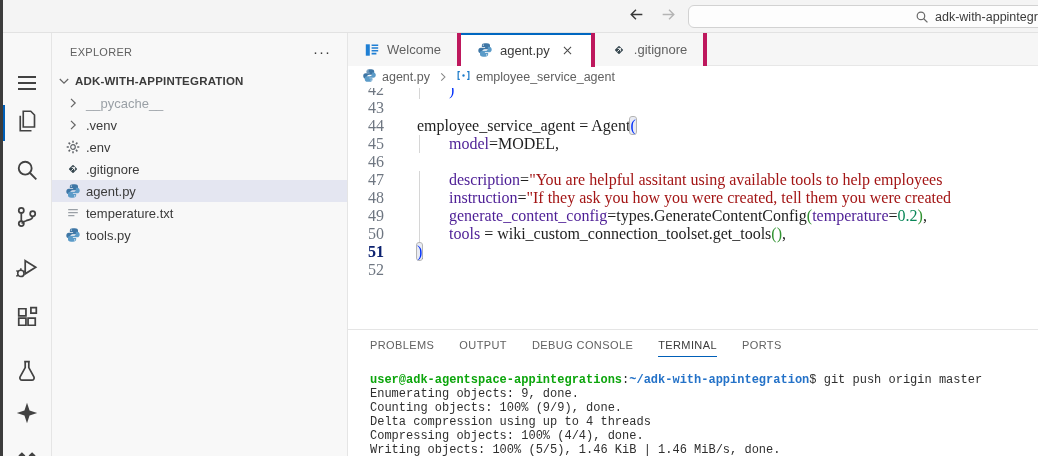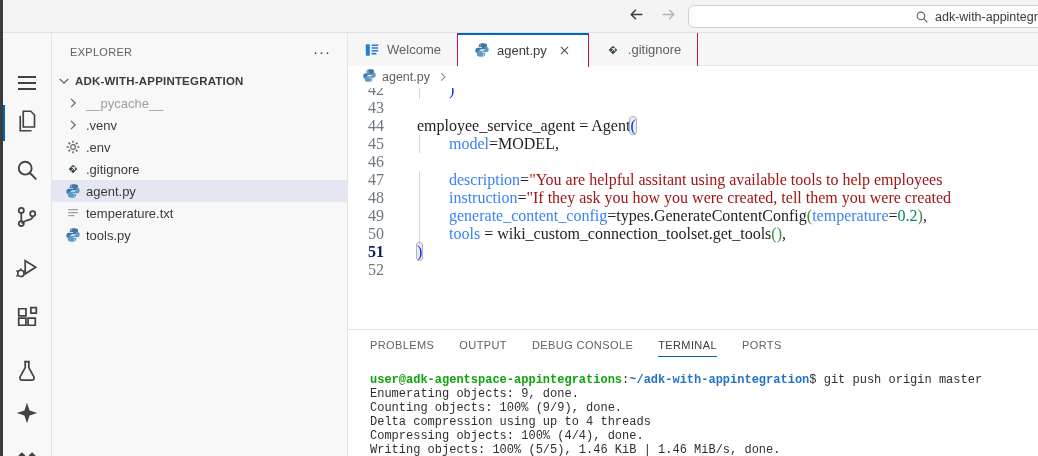--- a/index.html
+++ b/index.html
@@ -30,39 +30,39 @@
   .trow { height:22px; display:flex; align-items:center; font-size:13px; color:#3b3b3b; padding-left:13px; gap:5px; position:relative; }
   .trow.root { padding-left:4px; gap:3px; font-weight:bold; font-size:11.5px; letter-spacing:.2px; }
   .trow.sel { background:#e4e6f1; }
   .trow.muted .lbl { color:#9aa0a6; }
   .chev, .fic { width:16px; height:16px; flex:0 0 16px; display:flex; align-items:center; justify-content:center; }
   .lbl { white-space:nowrap; }
 
   
   .main { position:absolute; left:348px; top:33px; right:0; bottom:0; background:#fff; }
   .tabstrip { position:absolute; left:0; top:0; right:0; height:33px; background:#f6f6f6; border-bottom:1px solid #e7e7e7; display:flex; z-index:5; }
-  .tab { display:flex; align-items:center; gap:7px; padding:0 16px; font-size:13px; color:#616161; border-right:1px solid #be185d; position:relative; background:#f6f6f6; height:33px; }
+  .tab { display:flex; align-items:center; gap:7px; padding:0 16px; font-size:13px; color:#616161; border-right:4px solid #be185d; position:relative; background:#f6f6f6; height:33px; }
   .tab.active { background:#fff; color:#3b3b3b; height:34px; z-index:2; }
   .tab.active::before { content:''; position:absolute; left:0; top:0; right:0; height:2px; background:#0067c0; }
   .tab .close { margin-left:3px; display:flex; border-radius:3px; }
   .tic { display:flex; }
 
   .breadcrumbs { position:absolute; top:33px; left:0; right:0; height:22px; display:flex; align-items:center; padding-left:14px; gap:6px; font-size:12.5px; color:#616161; background:#fff; }
   .bc-item { display:flex; align-items:center; gap:5px; }
   .bc-sep { display:flex; opacity:.8; }
 
   
   .code { position:absolute; top:55px; left:0; right:0; height:241px; overflow:hidden; font-family:Liberation Serif, serif; font-size:16px; line-height:18px; }
   .code-inner { margin-top:-7px; }
   .cl { height:18px; position:relative; white-space:pre; }
   .num { position:absolute; left:0; top:0; width:36px; text-align:right; color:#6e7681; }
   .num.act { color:#0b216f; font-weight:bold; }
   .txt { position:absolute; left:69px; top:0; }
   .cl.g .txt::before { content:''; position:absolute; left:2px; top:0; bottom:0; border-left:1px solid #d6d6d6; }
-  .tk-d { color:#1f1f1f; } .tk-p { color:#3b82f6; } .tk-s { color:#a31515; }
+  .tk-d { color:#1f1f1f; } .tk-p { color:#4c1d95; } .tk-s { color:#a31515; }
   .tk-n { color:#098658; } .tk-b1 { color:#0431fa; } .tk-b2 { color:#319331; }
   .bx { outline:1px solid #b4b4b4; background:#e9ebf3; border-radius:2px; }
   .cursor { display:inline-block; width:0; height:14px; border-left:1.4px solid #333; vertical-align:-2px; }
 
   
   .panel { position:absolute; left:0; right:0; top:296px; bottom:0; border-top:1px solid #e5e5e5; background:#fff; }
   .ptabs { display:flex; gap:25px; padding:9px 0 0 22px; font-size:11px; color:#616161; letter-spacing:.4px; }
   .ptab { padding-bottom:5px; }
   .ptab.active { color:#3b3b3b; border-bottom:1px solid #005fb8; }
   .term { position:absolute; left:22px; top:43px; right:0; bottom:0; font-family:Liberation Mono, monospace; font-size:12px; line-height:14.1px; color:#2f2f2f; white-space:pre; }
@@ -283,20 +283,27 @@
               <circle cx="6.3" cy="3.1" r="0.6" fill="#fff"></circle>
               <circle cx="9.7" cy="12.9" r="0.6" fill="#fff"></circle>
             </svg></span>
         <span>agent.py</span>
       </span>
       <span class="bc-sep">
           <svg width="14" height="14" viewBox="0 0 16 16">
             <path d="M6 3.8L10.2 8 6 12.2" fill="none" stroke="#646464" stroke-width="1.2"></path>
           </svg>
         </span>
+      <span class="bc-item">
+        <span><svg width="15" height="15" viewBox="0 0 16 16">
+              <path d="M4.1 3.9H2.3v8.2h1.8M11.9 3.9h1.8v8.2h-1.8" fill="none" stroke="#1979c9" stroke-width="1.3"></path>
+              <circle cx="8" cy="8" r="1.25" fill="#1979c9"></circle>
+            </svg></span>
+        <span>employee_service_agent</span>
+      </span>
     </div>
 
     <div class="code">
       <div class="code-inner">
           <div class="cl g"><span class="num">42</span><span class="txt"><span class="tk-d">        </span><span class="tk-b1">)</span></span></div>
           <div class="cl"><span class="num">43</span><span class="txt"></span></div>
           <div class="cl"><span class="num">44</span><span class="txt"><span class="tk-d">employee_service_agent = Agent</span><span class="tk-b1 bx">(</span></span></div>
           <div class="cl g"><span class="num">45</span><span class="txt"><span class="tk-d">        </span><span class="tk-p">model</span><span class="tk-d">=</span><span class="tk-d">MODEL,</span></span></div>
           <div class="cl g"><span class="num">46</span></div>
           <div class="cl g"><span class="num">47</span><span class="txt"><span class="tk-d">        </span><span class="tk-p">description</span><span class="tk-d">=</span><span class="tk-s">"You are helpful assitant using available tools to help employees</span></span></div>

